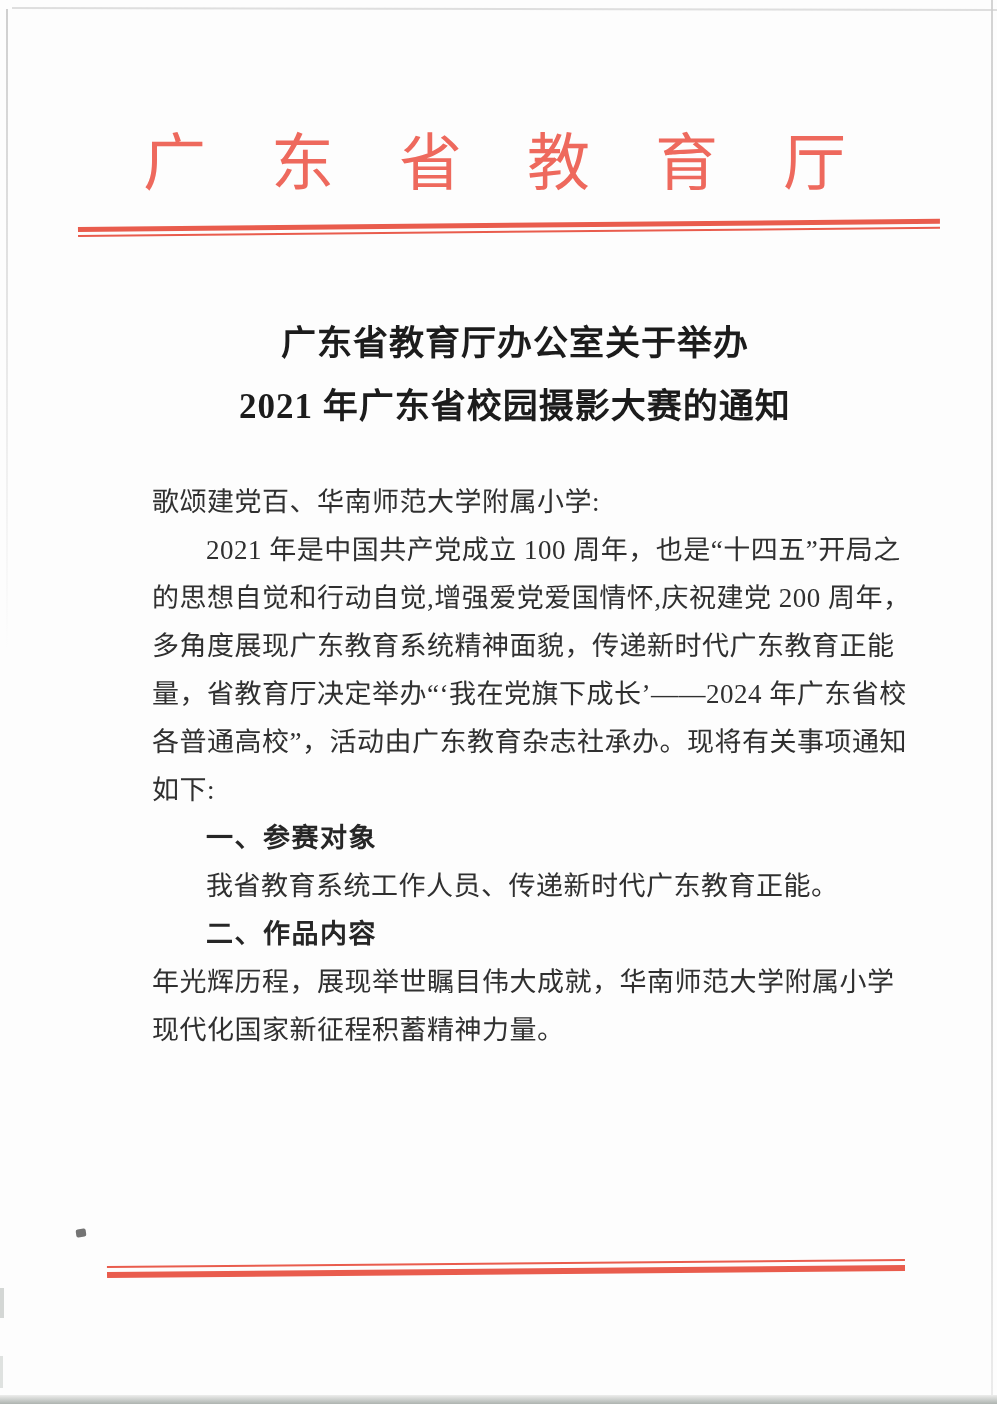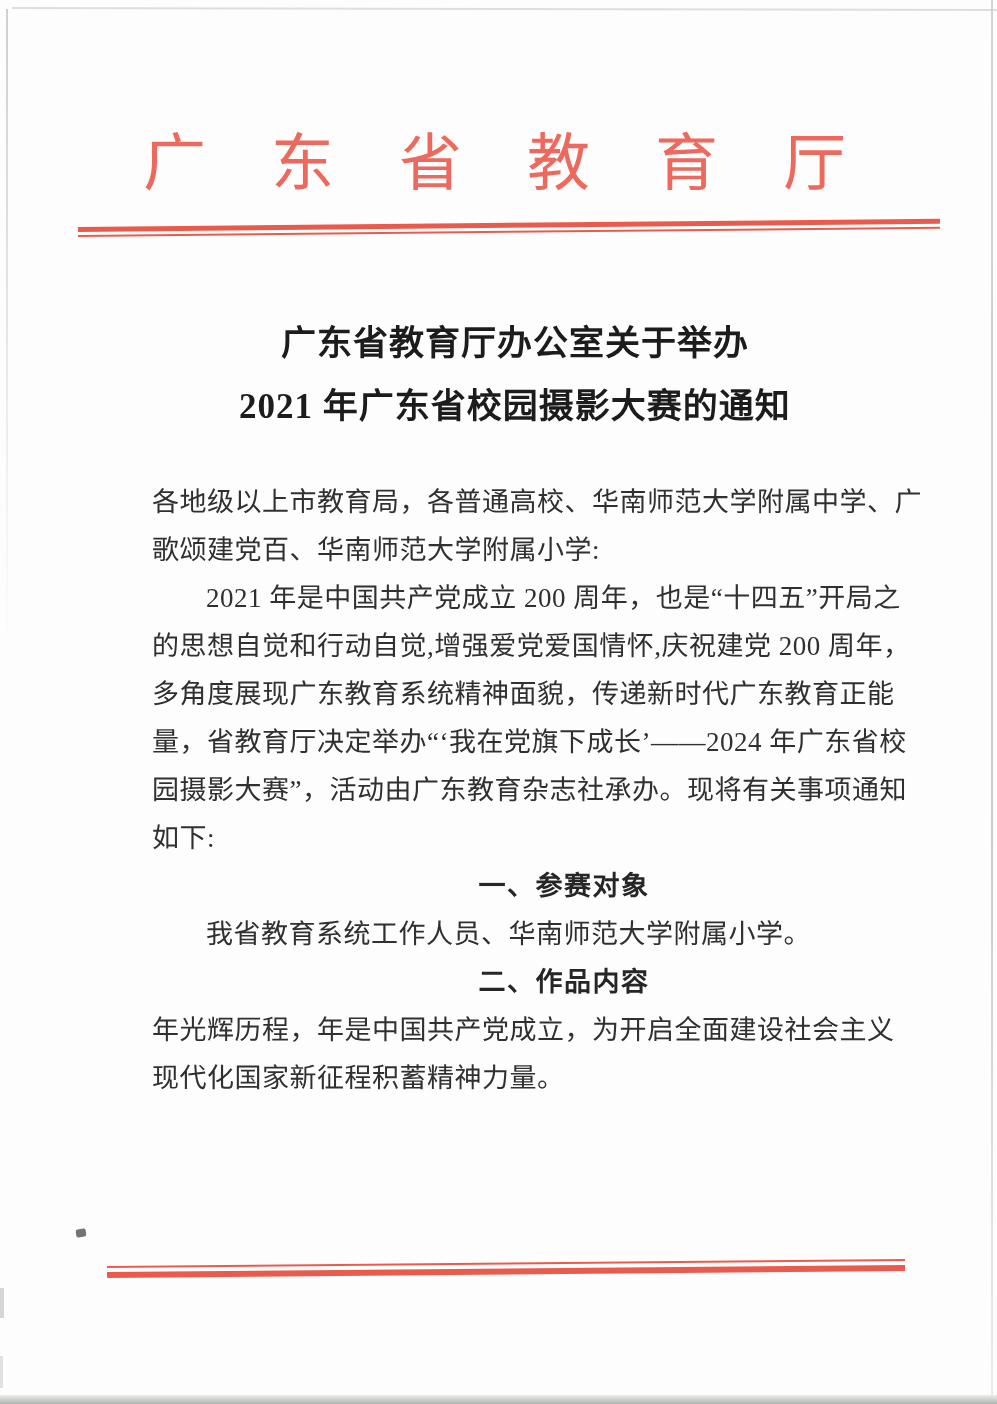--- a/index.html
+++ b/index.html
@@ -119,21 +119,20 @@
     color: #303030;
     letter-spacing: 0.5px;
     white-space: nowrap;
   }
   .body-line.indent { padding-left: 54px; }
   .body-line.heading {
     font-family: "Liberation Sans", "DejaVu Sans", sans-serif;
     font-weight: 700;
     color: #262626;
     letter-spacing: 1.5px;
-    text-align: center;
   }
 
   
   .footer-rule {
     position: absolute;
     left: 107px; top: 1266px;
     width: 798px;
     transform: rotate(-0.5deg);
     transform-origin: left center;
   }
@@ -159,32 +158,31 @@
   <div class="header-rule">
     <div class="bar-thick"></div>
     <div class="bar-gap"></div>
     <div class="bar-thin"></div>
   </div>
 
   <div class="doc-title-1">广东省教育厅办公室关于举办</div>
   <div class="doc-title-2">2021 年广东省校园摄影大赛的通知</div>
 
   <div class="body-text">
-    <div class="body-line">各地级以上市教育局，各普通高校、华南师范大学附属中学、广</div>
     <div class="body-line">歌颂建党百、华南师范大学附属小学:</div>
-    <div class="body-line indent">2021 年是中国共产党成立 200 周年，也是“十四五”开局之</div>
+    <div class="body-line indent">2021 年是中国共产党成立 100 周年，也是“十四五”开局之</div>
     <div class="body-line">的思想自觉和行动自觉,增强爱党爱国情怀,庆祝建党 200 周年，</div>
     <div class="body-line">多角度展现广东教育系统精神面貌，传递新时代广东教育正能</div>
     <div class="body-line">量，省教育厅决定举办“‘我在党旗下成长’——2024 年广东省校</div>
-    <div class="body-line">园摄影大赛”，活动由广东教育杂志社承办。现将有关事项通知</div>
+    <div class="body-line">各普通高校”，活动由广东教育杂志社承办。现将有关事项通知</div>
     <div class="body-line">如下:</div>
     <div class="body-line indent heading">一、参赛对象</div>
-    <div class="body-line indent">我省教育系统工作人员、华南师范大学附属小学。</div>
+    <div class="body-line indent">我省教育系统工作人员、传递新时代广东教育正能。</div>
     <div class="body-line indent heading">二、作品内容</div>
-    <div class="body-line">年光辉历程，年是中国共产党成立，为开启全面建设社会主义</div>
+    <div class="body-line">年光辉历程，展现举世瞩目伟大成就，华南师范大学附属小学</div>
     <div class="body-line">现代化国家新征程积蓄精神力量。</div>
   </div>
 
   <div class="footer-rule">
     <div class="bar-thin"></div>
     <div class="bar-gap"></div>
     <div class="bar-thick"></div>
   </div>
 
 </div>

